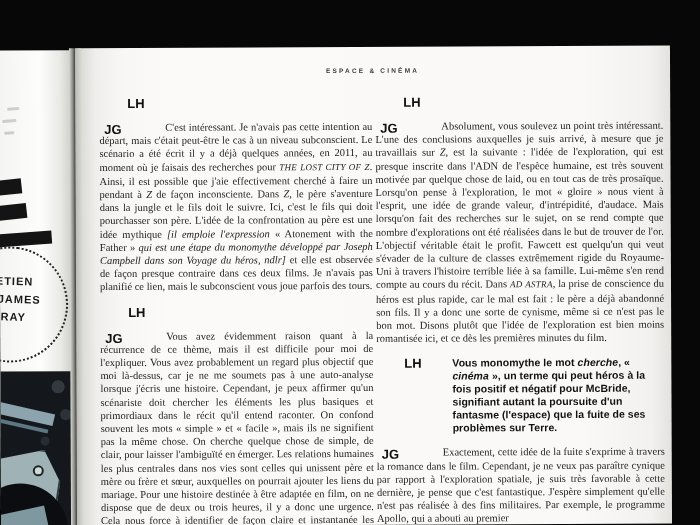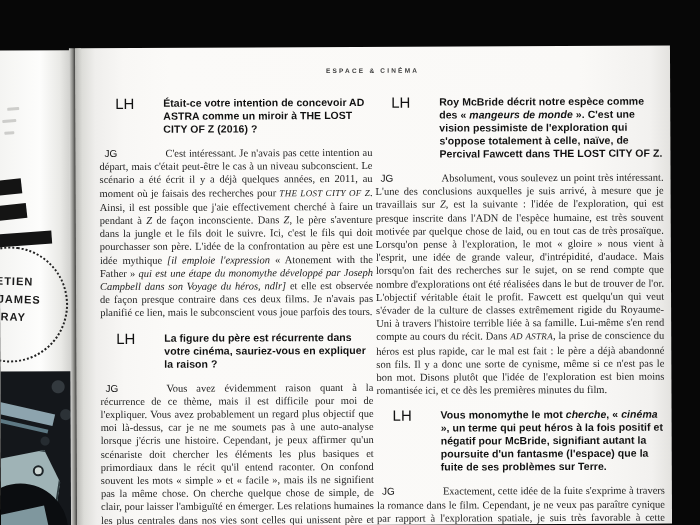--- a/index.html
+++ b/index.html
@@ -57,27 +57,27 @@
   }
   #section-header{
     position:absolute;top:20px;left:0;width:100%;text-align:center;
     font-size:6.5px;font-weight:700;letter-spacing:2.2px;color:#3a3a3a;
   }
   .col{position:absolute;top:49px;}
   #col-left{left:24px;width:273px;}
   #col-right{left:300px;width:288px;}
 
   .q{display:flex;margin:0 0 11px 0;}
-  .q .label{flex:0 0 48px;margin-left:16px;font-weight:400;font-size:15px;color:#111;line-height:13px;}
+  .q .label{flex:0 0 48px;margin-left:28px;font-weight:700;font-size:13px;color:#111;line-height:13px;}
   .q p{
     margin:0;flex:1;font-weight:700;font-size:10.5px;line-height:13px;color:#111;
     font-family:"Liberation Sans",sans-serif;letter-spacing:0.05px;
   }
   .a{position:relative;margin:0 0 12px 0;}
-  .a .label{position:absolute;left:5px;top:1px;font-weight:400;font-size:10px;color:#111;}
+  .a .label{position:absolute;left:5px;top:1px;font-weight:700;font-size:13px;color:#111;}
   .a p{
     margin:0;text-indent:66px;text-align:justify;
     font-family:"Liberation Serif","DejaVu Serif",serif;
     font-size:10.5px;line-height:13.2px;color:#1c1c1c;
   }
   .it{font-style:italic;}
   .sc{font-size:86%;letter-spacing:0.3px;font-style:italic;}
 </style>
 </head>
 <body>
@@ -109,40 +109,37 @@
   </div>
 
   <div id="fold"></div>
 
   <div id="main-page">
     <div id="section-header">ESPACE &amp; CINÉMA</div>
 
     <div id="col-left" class="col">
       <div class="q">
         <span class="label">LH</span>
-        <p><span>Était-ce votre intention de concevoir AD ASTRA comme un miroir à THE LOST CITY OF Z (2016) ?</span></p>
       </div>
       <div class="a">
         <span class="label">JG</span>
         <p><span>C'est intéressant. Je n'avais pas cette intention au départ, mais c'était peut-être le cas à un niveau subconscient. Le scénario a été écrit il y a déjà quelques années, en 2011, au moment où je faisais des recherches pour </span><span class="sc">THE LOST CITY OF Z</span><span>. Ainsi, il est possible que j'aie effectivement cherché à faire un pendant à </span><span class="it">Z</span><span> de façon inconsciente. Dans </span><span class="it">Z</span><span>, le père s'aventure dans la jungle et le fils doit le suivre. Ici, c'est le fils qui doit pourchasser son père. L'idée de la confrontation au père est une idée mythique </span><span class="it">[il emploie l'expression</span><span> « Atonement with the Father » </span><span class="it">qui est une étape du monomythe développé par Joseph Campbell dans son Voyage du héros, ndlr]</span><span> et elle est observée de façon presque contraire dans ces deux films. Je n'avais pas planifié ce lien, mais le subconscient vous joue parfois des tours.</span></p>
       </div>
       <div class="q">
         <span class="label">LH</span>
-        <p><span>La figure du père est récurrente dans votre cinéma, sauriez-vous en expliquer la raison ?</span></p>
       </div>
       <div class="a">
         <span class="label">JG</span>
         <p><span>Vous avez évidemment raison quant à la récurrence de ce thème, mais il est difficile pour moi de l'expliquer. Vous avez probablement un regard plus objectif que moi là-dessus, car je ne me soumets pas à une auto-analyse lorsque j'écris une histoire. Cependant, je peux affirmer qu'un scénariste doit chercher les éléments les plus basiques et primordiaux dans le récit qu'il entend raconter. On confond souvent les mots « simple » et « facile », mais ils ne signifient pas la même chose. On cherche quelque chose de simple, de clair, pour laisser l'ambiguïté en émerger. Les relations humaines les plus centrales dans nos vies sont celles qui unissent père et mère ou frère et sœur, auxquelles on pourrait ajouter les liens du mariage. Pour une histoire destinée à être adaptée en film, on ne dispose que de deux ou trois heures, il y a donc une urgence. Cela nous force à identifier de façon claire et instantanée les relations en jeu. Si je vous dis : </span></p>
       </div>
     </div>
 
     <div id="col-right" class="col">
       <div class="q">
         <span class="label">LH</span>
-        <p><span>Roy McBride décrit notre espèce comme des « </span><span class="it">mangeurs de monde</span><span> ». C'est une vision pessimiste de l'exploration qui s'oppose totalement à celle, naïve, de Percival Fawcett dans THE LOST CITY OF Z.</span></p>
       </div>
       <div class="a">
         <span class="label">JG</span>
         <p><span>Absolument, vous soulevez un point très intéressant. L'une des conclusions auxquelles je suis arrivé, à mesure que je travaillais sur </span><span class="it">Z</span><span>, est la suivante : l'idée de l'exploration, qui est presque inscrite dans l'ADN de l'espèce humaine, est très souvent motivée par quelque chose de laid, ou en tout cas de très prosaïque. Lorsqu'on pense à l'exploration, le mot « gloire » nous vient à l'esprit, une idée de grande valeur, d'intrépidité, d'audace. Mais lorsqu'on fait des recherches sur le sujet, on se rend compte que nombre d'explorations ont été réalisées dans le but de trouver de l'or. L'objectif véritable était le profit. Fawcett est quelqu'un qui veut s'évader de la culture de classes extrêmement rigide du Royaume-Uni à travers l'histoire terrible liée à sa famille. Lui-même s'en rend compte au cours du récit. Dans </span><span class="sc">AD ASTRA</span><span>, la prise de conscience du héros est plus rapide, car le mal est fait : le père a déjà abandonné son fils. Il y a donc une sorte de cynisme, même si ce n'est pas le bon mot. Disons plutôt que l'idée de l'exploration est bien moins romantisée ici, et ce dès les premières minutes du film.</span></p>
       </div>
       <div class="q">
         <span class="label">LH</span>
         <p><span>Vous monomythe le mot </span><span class="it">cherche</span><span>, « </span><span class="it">cinéma</span><span> », un terme qui peut héros à la fois positif et négatif pour McBride, signifiant autant la poursuite d'un fantasme (l'espace) que la fuite de ses problèmes sur Terre.</span></p>
       </div>
       <div class="a">

